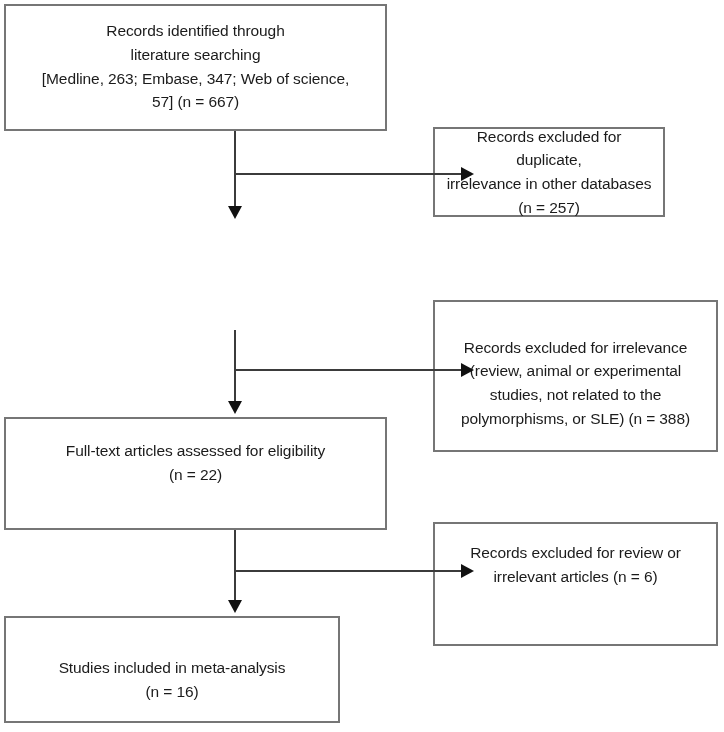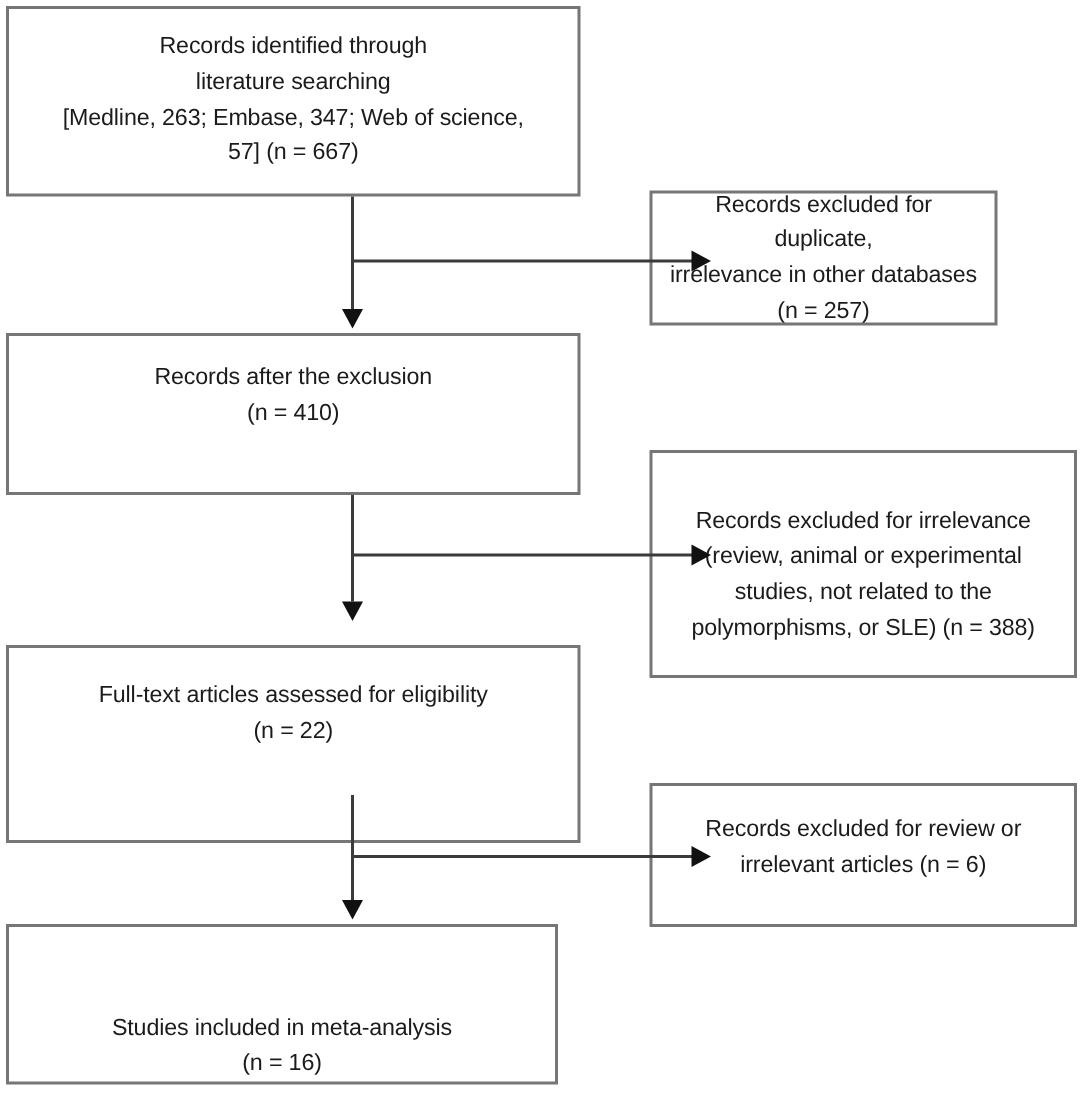--- a/index.html
+++ b/index.html
@@ -36,26 +36,26 @@
     line-height: 1.52;
     letter-spacing: -0.1px;
     padding: 0 8px;
     box-sizing: border-box;
     white-space: pre-line;
   }
   
   #box-identified   { left: 4px;  top: 4px;   width: 383px; height: 127px; align-items: center; }
   #box-identified .box-text { padding-bottom: 2px; }
   #box-after-excl   { left: 4px;  top: 222px; width: 383px; height: 108px; align-items: flex-start; padding-top: 16px; }
-  #box-fulltext     { left: 4px;  top: 430px; width: 383px; height: 132px; align-items: flex-start; padding-top: 20px; }
-  #box-included     { left: 4px;  top: 616px; width: 368px; height: 107px; align-items: flex-end; padding-top: 20px; }
+  #box-fulltext     { left: 4px;  top: 417px; width: 383px; height: 113px; align-items: flex-start; padding-top: 20px; }
+  #box-included     { left: 4px;  top: 616px; width: 336px; height: 107px; align-items: center; padding-top: 20px; }
   
   #box-excl-duplicate  { left: 433px; top: 127px; width: 232px; height: 90px;  align-items: center; }
   #box-excl-irrelevance{ left: 433px; top: 300px; width: 285px; height: 152px; align-items: center; padding-top: 14px; }
-  #box-excl-review     { left: 433px; top: 522px; width: 285px; height: 96px; align-items: flex-start; padding-top: 17px; }
+  #box-excl-review     { left: 433px; top: 522px; width: 285px; height: 124px; align-items: flex-start; padding-top: 17px; }
 
   
   .conn { position: absolute; }
   .v-line {
     position: absolute;
     width: 2px;
     background: #3b3b3b;
   }
   .h-line {
     position: absolute;
@@ -84,24 +84,20 @@
 
 <div id="diagram">
 
   <div class="box" id="box-identified">
     <span class="box-text">Records identified through
 literature searching
 [Medline, 263; Embase, 347; Web of science,
 57] (n = 667)</span>
   </div>
 
-  <div class="box" id="box-after-excl">
-    <span class="box-text">Records after the exclusion
-(n = 410)</span>
-  </div>
 
   <div class="box" id="box-fulltext">
     <span class="box-text">Full-text articles assessed for eligibility
 (n = 22)</span>
   </div>
 
   <div class="box" id="box-included">
     <span class="box-text">Studies included in meta-analysis
 (n = 16)</span>
   </div>

